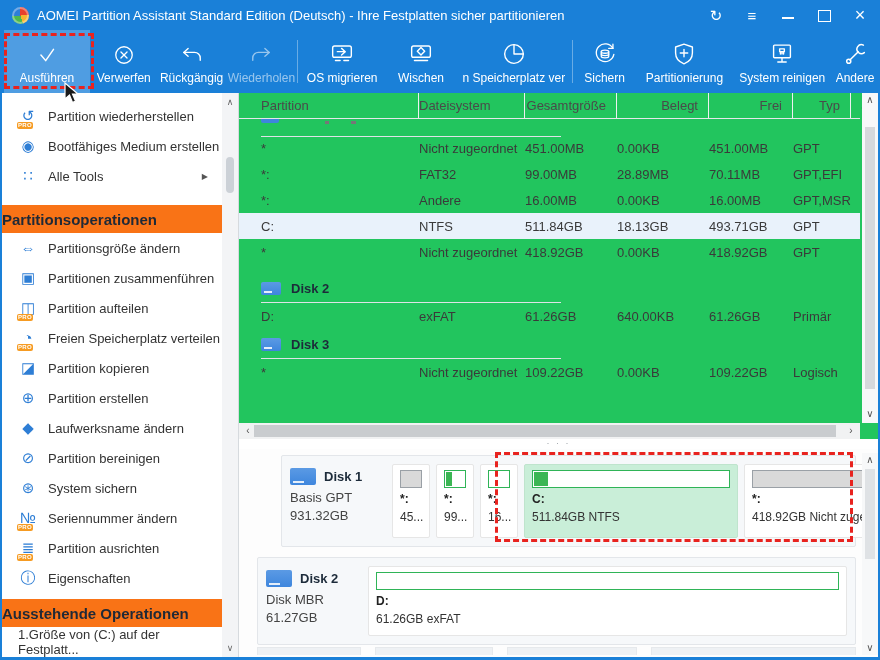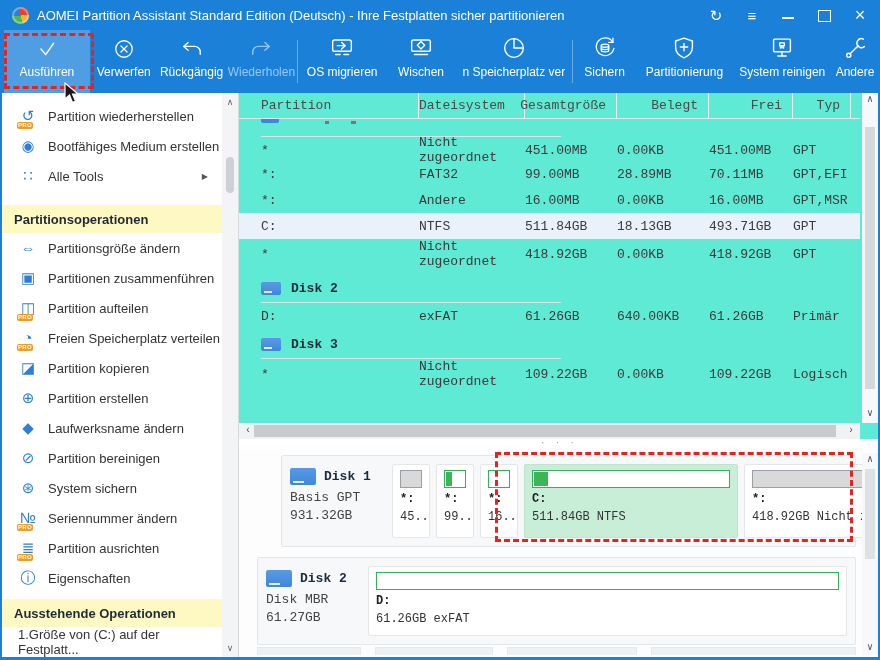--- a/index.html
+++ b/index.html
@@ -17,44 +17,44 @@
   .win-controls { display:flex; align-items:center; gap:20px; color:#fff; margin-left:10px; }
   .wc { font-size:15px; line-height:1; cursor:default; width:16px; text-align:center; }
   .wc-min { position:relative; height:14px; }
   .wc-min::after{ content:""; position:absolute; left:2px; right:2px; bottom:3px; border-bottom:2px solid #fff; }
   .wc-max { position:relative; height:14px; }
   .wc-max::after{ content:""; position:absolute; left:2px; top:2px; width:11px; height:10px; border:1.5px solid #fff; }
   .wc-close { font-size:18px; }
 
   
   .toolbar { height:63px; background:#1a80d8; display:flex; align-items:stretch; padding:0 0 0 2px; position:relative; }
-  .tbtn { display:flex; flex-direction:column; align-items:center; justify-content:flex-end; padding-bottom:14px; color:#fff; }
+  .tbtn { display:flex; flex-direction:column; align-items:center; justify-content:flex-end; padding-bottom:8px; color:#fff; }
   .tbtn svg { margin-bottom:3px; }
   .tbtn .tlabel { font-size:12px; white-space:nowrap; overflow:hidden; max-width:100%; }
   .tbtn.active { background:#4f9de2; }
   .tbtn.disabled { opacity:.55; }
   .tdiv { width:1px; background:rgba(255,255,255,.35); margin:10px 0; }
 
   .red-tool-box { position:absolute; left:2px; top:3px; width:90px; height:56px;
                   border:3px dashed #e8231f; z-index:30; pointer-events:none; }
 
   
   .content { display:flex; height:564px; }
   .sidebar { width:237px; flex:none; position:relative; background:#fff; border-right:1px solid #d6dade; }
-  .main { flex:1; position:relative; background:#5eead4; overflow:hidden;font-family:Liberation Mono, monospace; }
+  .main { flex:1; position:relative; background:#22c55e; overflow:hidden; }
 
   
   .side-items { position:absolute; left:0; top:0; right:16px; bottom:0; }
   .sitem { height:30px; display:flex; align-items:center; padding-left:16px; font-size:13px; color:#333; cursor:default; }
   .sicon-wrap { position:relative; width:20px; height:18px; flex:none; margin-right:10px; text-align:center; }
   .sicon { font-size:15px; color:#2e7ed5; line-height:18px; display:block; }
   .pro { position:absolute; left:-1px; bottom:-4px; background:#f69b22; color:#fff; font-size:6px; font-weight:bold;
          line-height:7px; padding:0 1px; border-radius:2px; letter-spacing:.3px; }
-  .sheader { height:28px; display:flex; align-items:center; padding-left:12px; background:#fef9c3;
-             font-size:13px; font-weight:bold; color:#1f2937; }
+  .sheader { height:28px; display:flex; align-items:center; padding-left:0; background:#f97316;
+             font-size:15px; font-weight:bold; color:#1f2937; }
   .sitem .arrow { margin-left:auto; margin-right:14px; font-size:8px; color:#555; }
   .gap14 { height:14px; } .gap8 { height:8px; } .gap6 { height:6px; }
 
   .sbar { position:absolute; top:0; right:0; width:16px; bottom:0; background:#f3f4f6; }
   .sbar .sarr { position:absolute; left:0; width:16px; height:14px; text-align:center; font-size:9px; color:#666; line-height:14px; }
   .sbar .sarr.up { top:2px; } .sbar .sarr.down { bottom:2px; }
   .sbar .thumb { position:absolute; left:4px; width:8px; background:#ccd1d7; border-radius:4px; }
 
   
   .tbl { position:absolute; left:0; top:0; right:18px; }

